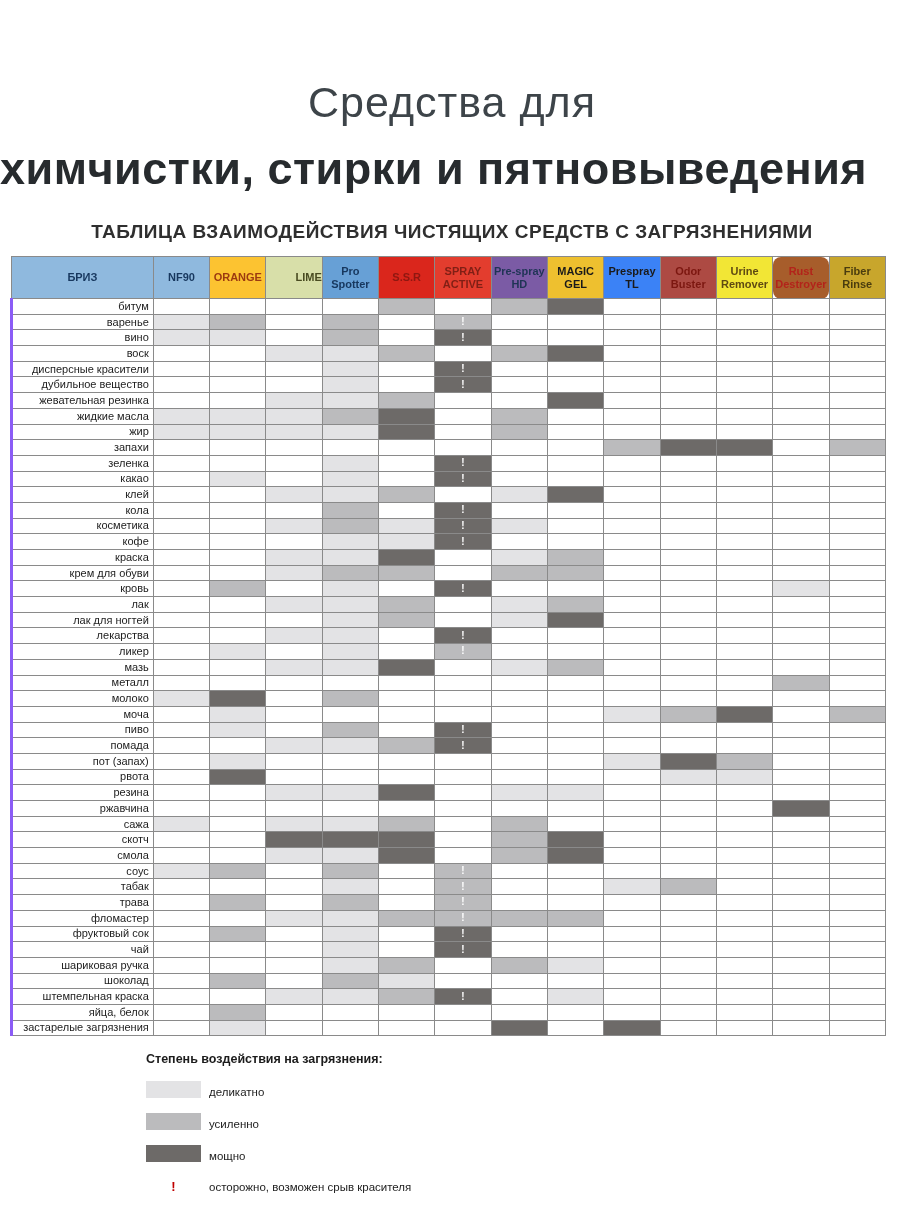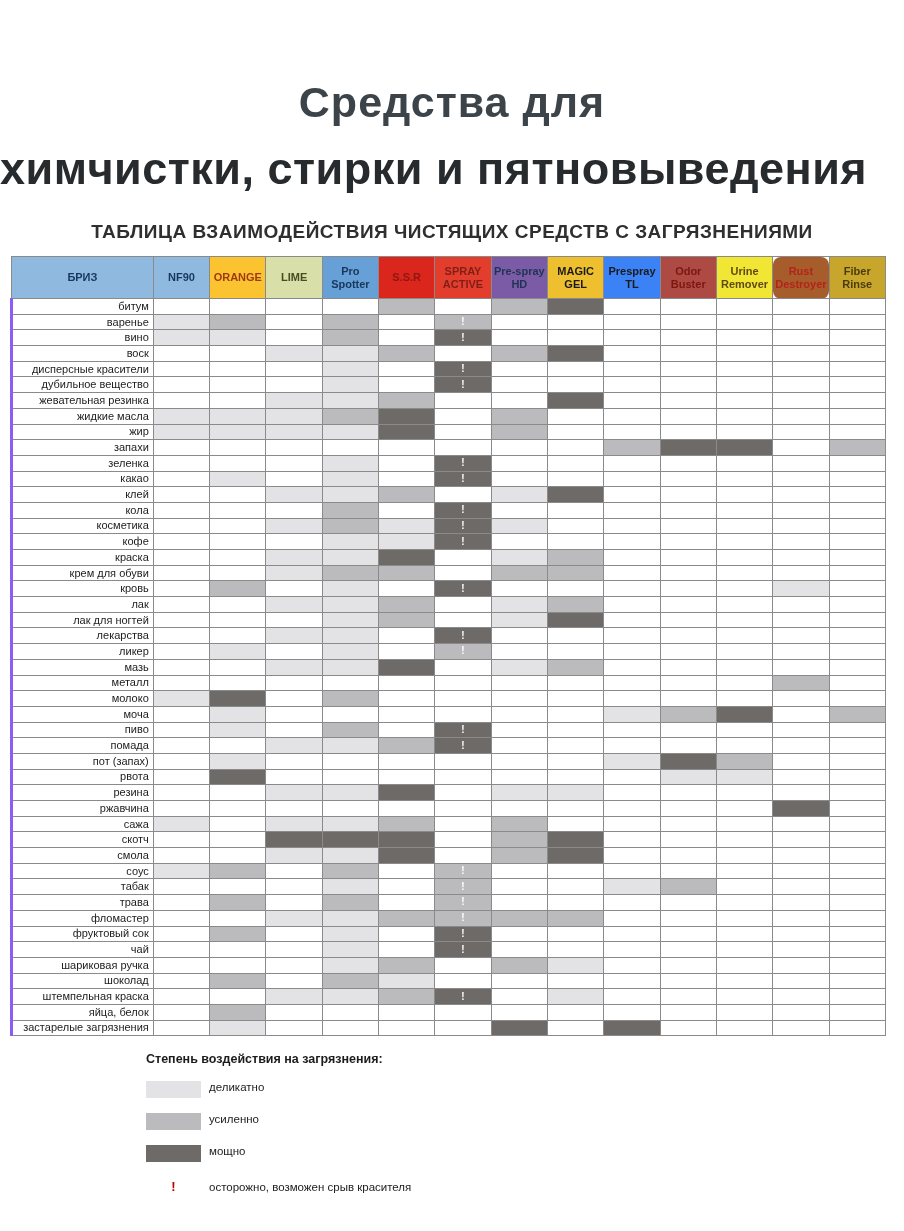--- a/index.html
+++ b/index.html
@@ -1,18 +1,18 @@
 <!DOCTYPE html>
 <html lang="ru"><head>
 <meta charset="utf-8">
 <style>
   html,body{margin:0;padding:0;background:#fff;}
   .page{position:relative;width:904px;height:1231px;background:#fff;overflow:hidden;
         font-family:"Liberation Sans",sans-serif;}
-  .title1{margin:78px 0 0 0;text-align:center;font-size:43px;font-weight:700;
+  .title1{margin:78px 0 0 0;text-align:center;font-size:43px;font-weight:400;
           color:#3d4449;letter-spacing:1px;}
   .title2{margin:16px 0 0 0;text-align:left;font-size:45px;font-weight:700;
           color:#272b2e;letter-spacing:0.5px;}
   .subtitle{margin:26px 0 0 0;text-align:center;font-size:19px;font-weight:600;
             color:#2f2f2f;letter-spacing:0.5px;}
   table.matrix{border-collapse:collapse;table-layout:fixed;margin:13px 0 0 10px;
                width:876px;}
   table.matrix col.lbl{width:141px;}
   table.matrix col.dat{width:56px;}
   table.matrix th,table.matrix td{border:1px solid #8a8a8a;padding:0;}
@@ -22,21 +22,21 @@
   tbody th.rl{background:#fff;border-left:3px solid #8b5cf6;font-size:11px;font-weight:400;
               color:#1c1c1c;text-align:right;padding:0 4px 0 2px;white-space:nowrap;
               line-height:1;}
   td.cell{text-align:center;vertical-align:middle;background:#fff;}
   td.c1{background:#e3e3e5;}
   td.c2{background:#bbbbbd;}
   td.c3{background:#6d6a68;}
   td .bang{display:block;color:#fff;font-weight:700;font-size:10px;line-height:14px;}
   .legend{margin:16px 0 0 146px;}
   .legend-title{font-size:12.5px;font-weight:700;color:#1c1c1c;}
-  .leg-row{display:flex;align-items:flex-start;margin-top:15px;}
+  .leg-row{display:flex;align-items:flex-end;margin-top:15px;}
   .sw{width:55px;height:17px;margin-right:8px;}
   .sw.l1{background:#e3e3e5;}
   .sw.l2{background:#bbbbbd;}
   .sw.l3{background:#6d6a68;}
   .leg-label{font-size:11.5px;color:#1c1c1c;}
   .warn-row{display:flex;align-items:center;margin-top:17px;}
   .warn-mark{width:55px;text-align:center;color:#c00000;font-weight:700;font-size:13px;
              margin-right:8px;}
 </style>
 </head>
@@ -62,21 +62,21 @@
         <col class="dat">
         <col class="dat">
         <col class="dat">
         <col class="dat">
       </colgroup>
     <thead>
         <tr id="head-row">
           <th style="background: rgb(143, 185, 222); color: rgb(23, 55, 94);">БРИЗ</th>
           <th style="background: rgb(143, 185, 222); color: rgb(23, 55, 94);">NF90</th>
           <th style="background: rgb(252, 195, 49); color: rgb(156, 58, 16);">ORANGE</th>
-          <th style="background: rgb(216, 223, 169); color: rgb(73, 75, 33);">LIME</th>
+          <th style="background: rgb(216, 223, 169); color: rgb(73, 75, 33); text-align: right;">LIME</th>
           <th style="background: rgb(103, 160, 214); color: rgb(23, 55, 94);">Pro Spotter</th>
           <th style="background: rgb(218, 38, 28); color: rgb(143, 23, 17);">S.S.R</th>
           <th style="background: rgb(227, 61, 46); color: rgb(128, 31, 21);">SPRAY ACTIVE</th>
           <th style="background: rgb(123, 91, 165); color: rgb(31, 52, 85);">Pre-spray HD</th>
           <th style="background: rgb(238, 192, 47); color: rgb(26, 26, 26);">MAGIC GEL</th>
           <th style="background: #3b82f6; color: rgb(26, 26, 26);">Prespray TL</th>
           <th style="background: rgb(173, 74, 67); color: rgb(124, 23, 16);">Odor Buster</th>
           <th style="background: rgb(242, 230, 53); color: rgb(95, 74, 18);">Urine Remover</th>
           <th style="background: rgb(167, 93, 43); color: rgb(179, 35, 26); border-radius: 8px;">Rust Destroyer</th>
           <th style="background: rgb(200, 166, 44); color: rgb(74, 60, 14);">Fiber Rinse</th>

